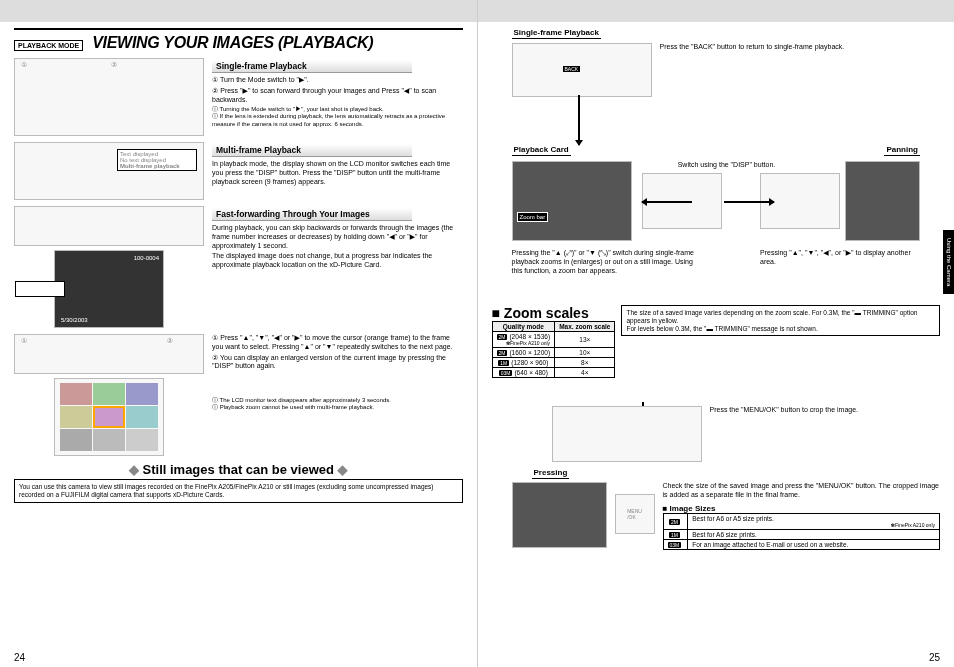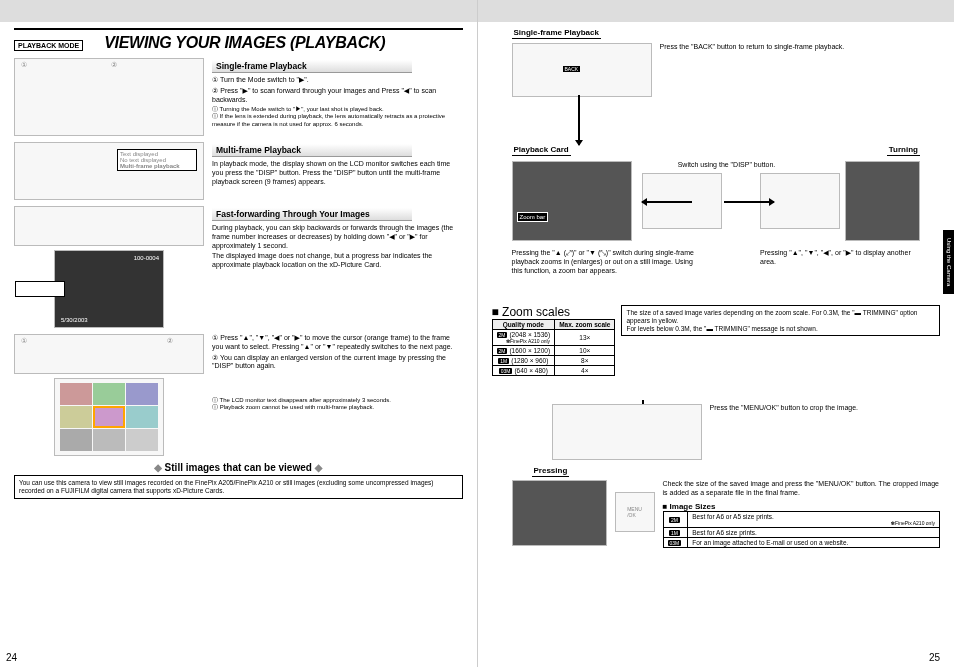--- a/index.html
+++ b/index.html
@@ -16,43 +16,43 @@
   }
   .page { flex: 1; padding: 12px 14px 8px 14px; position: relative; }
   .page-left { border-right: 1px solid #ccc; }
   .top-bar { height: 22px; background: #ddd; margin: -12px -14px 6px -14px; }
   .side-tab {
     position: absolute; right: -1px; top: 230px;
     background: #000; color: #fff; font-size: 6px;
     padding: 8px 3px; writing-mode: vertical-rl; text-align: center;
   }
   .rule-top { border-top: 2px solid #000; margin-bottom: 4px; }
-  .title-row { display: flex; align-items: baseline; gap: 21px; margin-bottom: 6px; }
+  .title-row { display: flex; align-items: baseline; gap: 9px; margin-bottom: 6px; }
   .mode-box { border: 1px solid #000; padding: 1px 3px; font-size: 7px; font-weight: bold; }
   .title { font-size: 16px; font-weight: 900; font-style: italic; letter-spacing: -0.3px; }
   .section-h {
     background: linear-gradient(#fff,#ddd); border-bottom: 1px solid #999;
     padding: 1px 4px; font-weight: bold; font-size: 8.5px; margin: 2px 0 3px 0;
     display: inline-block; min-width: 200px;
   }
   .col-row { display: flex; gap: 8px; margin-bottom: 6px; }
   .ill { background: #f7f7f7; border: 1px solid #bbb; display: flex; align-items: center; justify-content: center; color: #888; font-size: 6px; position: relative; }
   .txt { line-height: 1.25; }
   .txt p { margin: 0 0 2px 0; }
   .note { font-size: 6px; line-height: 1.2; }
   .note-icon::before { content: "ⓘ "; font-size: 6px; }
   .callout-box {
     border: 1px solid #000; background: #fff; font-size: 6px; padding: 1px 2px;
     position: absolute; text-align: center;
   }
-  .diamond-h { text-align: center; font-weight: bold; font-size: 10px; margin: 4px 0 2px 0; }
+  .diamond-h { text-align: center; font-weight: bold; font-size: 13px; margin: 4px 0 2px 0; }
   .diamond-h::before, .diamond-h::after { content: " ◆ "; color: #888; }
   .box { border: 1px solid #000; padding: 3px 4px; font-size: 6.5px; line-height: 1.2; }
   .page-num { position: absolute; bottom: 4px; font-size: 10px; }
-  .pn-left { left: 6px; text-align: right; }
+  .pn-left { left: 14px; text-align: right; }
   .pn-right { right: 14px; }
   .sub-label { font-weight: bold; font-size: 8px; border-bottom: 1px solid #000; display: inline-block; padding: 0 2px 1px 2px; }
   .flow { position: relative; height: 200px; }
   .flow .ill { position: absolute; }
   .arrow-h { position: absolute; height: 2px; background: #000; }
   .arrow-h::after { content: ""; position: absolute; right: -5px; top: -3px; border: 4px solid transparent; border-left: 6px solid #000; }
   .arrow-h.rev::after { right: auto; left: -5px; border-left: 4px solid transparent; border-right: 6px solid #000; }
   .arrow-v { position: absolute; width: 2px; background: #000; }
   .arrow-v::after { content: ""; position: absolute; bottom: -5px; left: -3px; border: 4px solid transparent; border-top: 6px solid #000; }
   table.zs { border-collapse: collapse; font-size: 6.5px; }
@@ -172,40 +172,40 @@
       <div class="ill" style="width:140px;height:54px">
         <span class="back-lbl" style="left:50px;top:22px">BACK</span>
       </div>
       <div class="txt" style="flex:1">Press the "BACK" button to return to single-frame playback.</div>
     </div>
   </div>
 
   <div class="flow">
     <div class="arrow-v" style="left:86px;top:-8px;height:50px"></div>
     <span class="sub-label" style="position:absolute;left:20px;top:42px">Playback Card</span>
-    <span class="sub-label" style="position:absolute;right:20px;top:42px">Turning</span>
+    <span class="sub-label" style="position:absolute;right:20px;top:42px">Panning</span>
 
     <div class="ill" style="left:20px;top:58px;width:120px;height:80px;background:#555">
       <div class="callout-box" style="left:4px;bottom:18px;background:#000;color:#fff;border-color:#fff">Zoom bar</div>
     </div>
     <div class="ill" style="left:150px;top:70px;width:80px;height:56px"></div>
     <div class="ill" style="right:100px;top:70px;width:80px;height:56px"></div>
     <div class="ill" style="right:20px;top:58px;width:75px;height:80px;background:#555"></div>
 
     <div class="txt" style="position:absolute;left:150px;top:58px;width:170px;text-align:center">Switch using the "DISP" button.</div>
     <div class="arrow-h" style="left:232px;top:98px;width:50px"></div>
     <div class="arrow-h rev" style="left:150px;top:98px;width:50px"></div>
 
     <div class="txt" style="position:absolute;left:20px;top:146px;width:190px">Pressing the "▲ (⤢)" or "▼ (⤡)" switch during single-frame playback zooms in (enlarges) or out on a still image. Using this function, a zoom bar appears.</div>
     <div class="txt" style="position:absolute;right:20px;top:146px;width:160px">Pressing "▲", "▼", "◀", or "▶" to display another area.</div>
   </div>
 
   <div class="inline-tab" style="margin-top:2px">
     <div>
-      <div class="sq" style="font-weight:normal;font-size:12px">Zoom scales</div>
+      <div class="sq" style="font-weight:bold;font-size:14px">Zoom scales</div>
       <table class="zs">
         <tbody>
             <tr>
               <th>Quality mode</th>
               <th>Max. zoom scale</th>
             </tr>
         <tr>
               <td><span class="q-icon">2M</span><span>(2048 × 1536)</span><div style="font-size:5px;text-align:right">✽FinePix A210 only</div></td>
               <td>13×</td>
             </tr>

